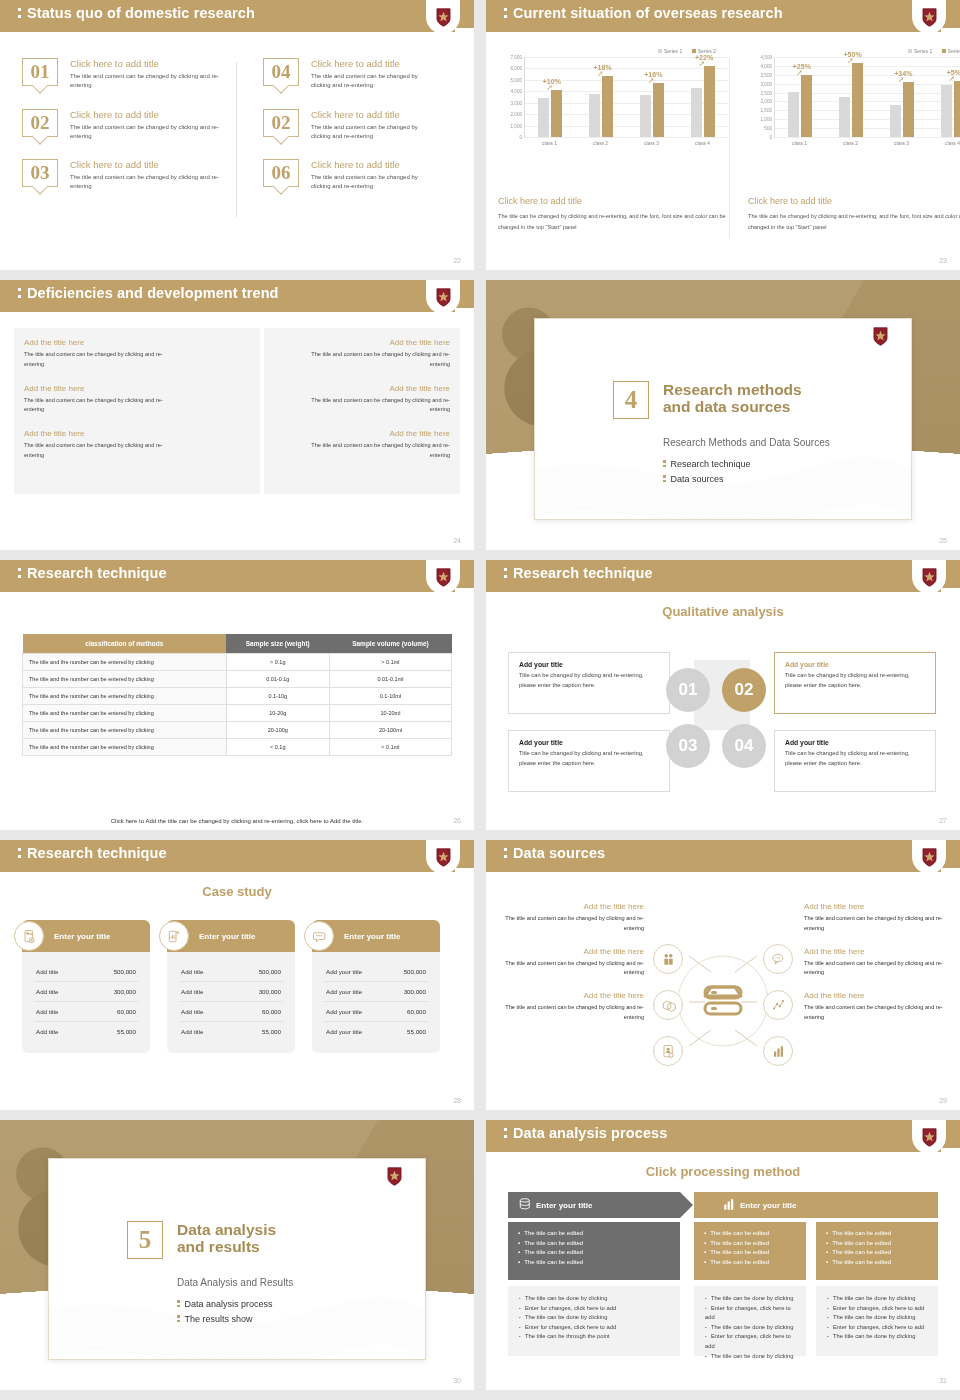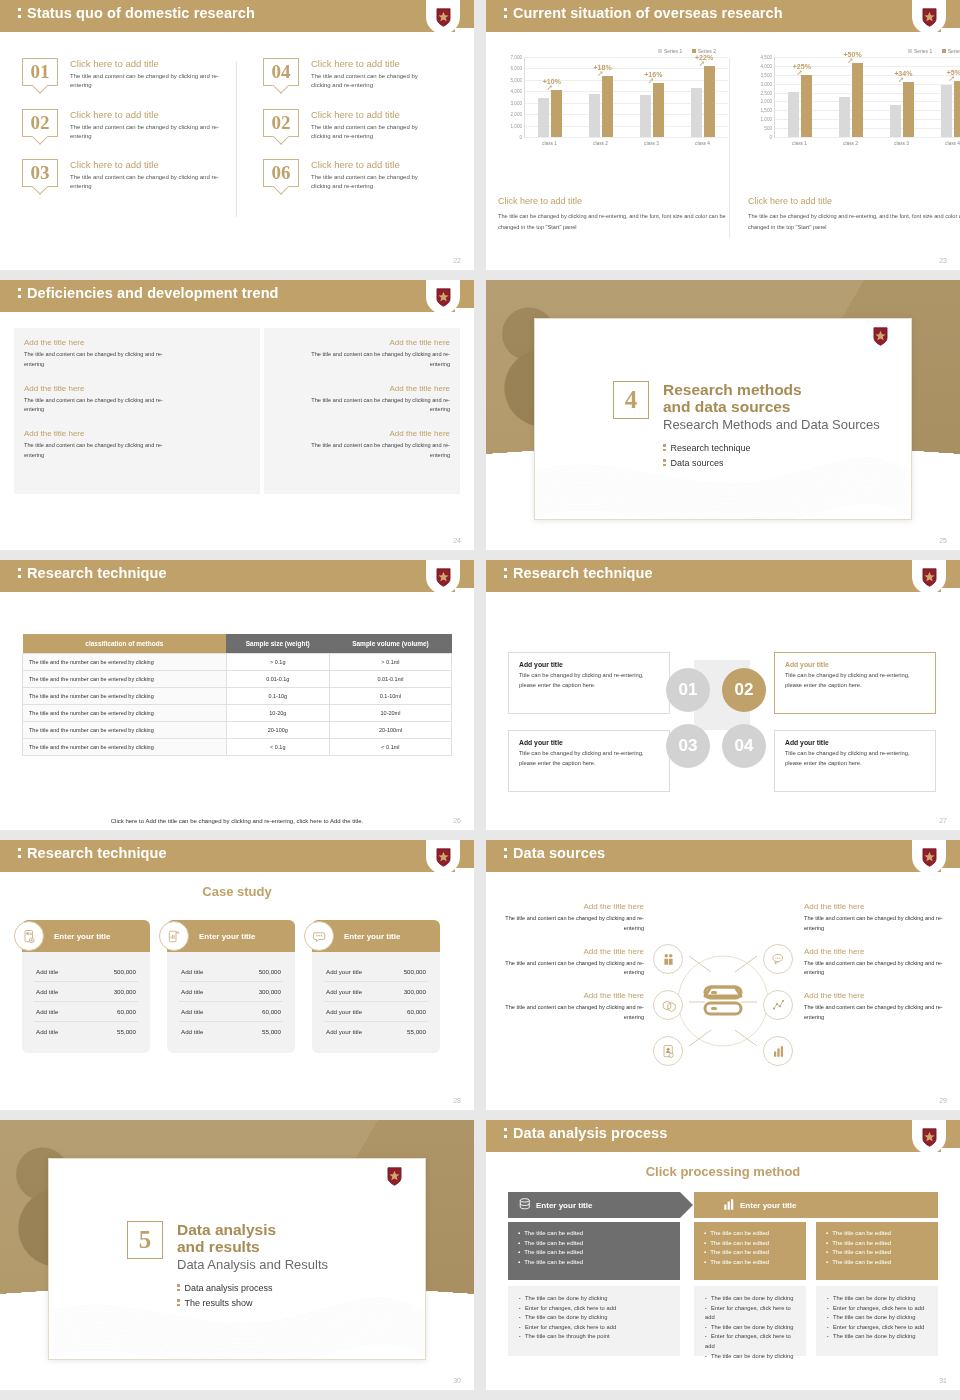--- a/index.html
+++ b/index.html
@@ -93,21 +93,21 @@
      background-size:50% 100%; background-repeat:no-repeat; background-position: left top, right top; }
   .sec-card { position:absolute; left:48px; top:38px; right:48px; bottom:30px; background:#fff;
      border:1px solid #e4dcc9; box-shadow:0 1px 6px rgba(0,0,0,.10); overflow:hidden; }
   .wave { position:absolute; left:0; bottom:0; width:100%; height:78px; opacity:.55; }
   .sec-inner { position:absolute; left:78px; top:62px; display:flex; }
   .secnum { width:36px; height:38px; border:1px solid #bfa169; color:#bfa169;
      font-size:25px; font-weight:bold; display:flex; align-items:center; justify-content:center;
      font-family:"Liberation Serif", serif; flex:0 0 36px; }
   .sectxt { padding-left:14px; }
   .sectxt h2 { font-size:15.5px; color:#a88c55; line-height:1.12; font-weight:bold; }
-  .sectxt .en { font-size:13px; color:#6a6a6a; margin-top:1px; }
+  .sectxt .en { font-size:10px; color:#6a6a6a; margin-top:21px; }
   .secbul { margin-top:11px; }
   .secbul div { font-size:9px; color:#333; margin-bottom:5px; display:flex; align-items:center; }
   .bdot { display:inline-flex; flex-direction:column; margin-right:5px; }
   .bdot i { width:2.5px; height:2.5px; background:#bfa169; display:block; margin:1px 0; }
 
   
   .ctr-title { position:absolute; left:0; right:0; top:44px; text-align:center;
       font-size:13px; color:#bfa169; font-weight:bold; }
   table.q { position:absolute; left:22px; right:22px; top:74px; border-collapse:collapse; width:430px; }
   table.q th { font-size:6.5px; font-weight:bold; color:#fff; padding:6px 3px; text-align:center; }
@@ -557,20 +557,21 @@
 <div class="hdr-title"><span class="dots">
           <i></i>
           <i></i>
         </span>Research technique</div>
       <span class="logo-wrap">
 <svg class="shield" viewBox="0 0 20 26">
 <path d="M1 1h18v14c0 6-9 10-9 10S1 21 1 15z" fill="#8e1f2b" stroke="#6d1720" stroke-width="1"></path>
 <path d="M10 5l2 5 5 .3-4 3 1.4 5L10 15.6 5.6 18.3 7 13.3l-4-3 5-.3z" fill="#d9c27a" opacity=".85"></path>
 </svg>
       </span>
+      <div class="ctr-title">Qualitative analysis</div>
   <div class="qblob"></div>
       <div class="qbox " style="left:22px;top:92px">
       <h5>Add your title</h5>
       <p>Title can be changed by clicking and re-entering, please enter the caption here.</p>
       </div>
       <div class="qcirc qgrey" style="left:180px;top:108px">01</div>
       <div class="qbox hl" style="left:288px;top:92px">
       <h5>Add your title</h5>
       <p>Title can be changed by clicking and re-entering, please enter the caption here.</p>
       </div>

